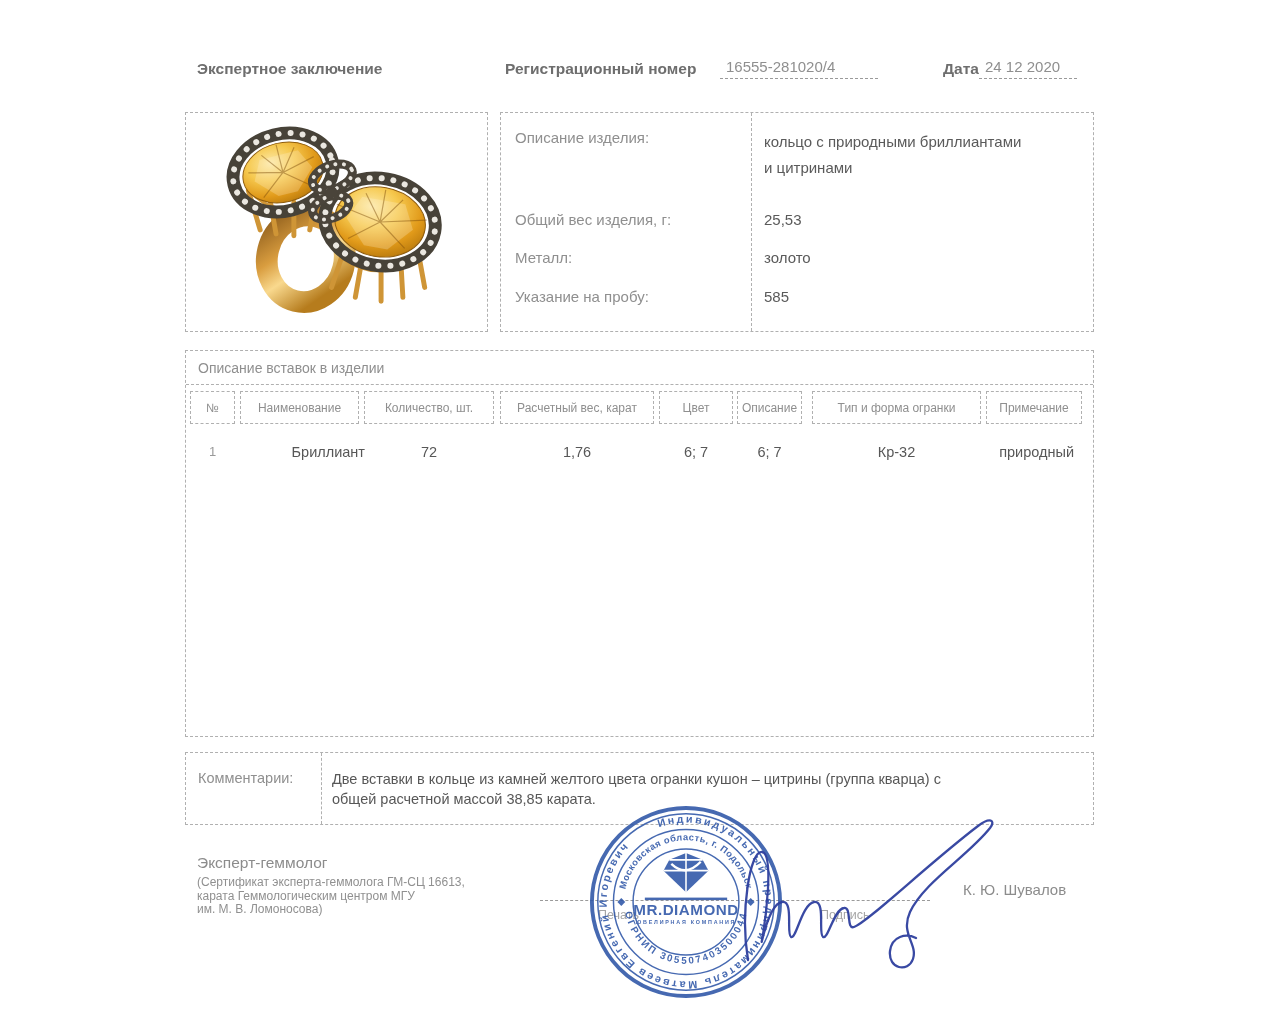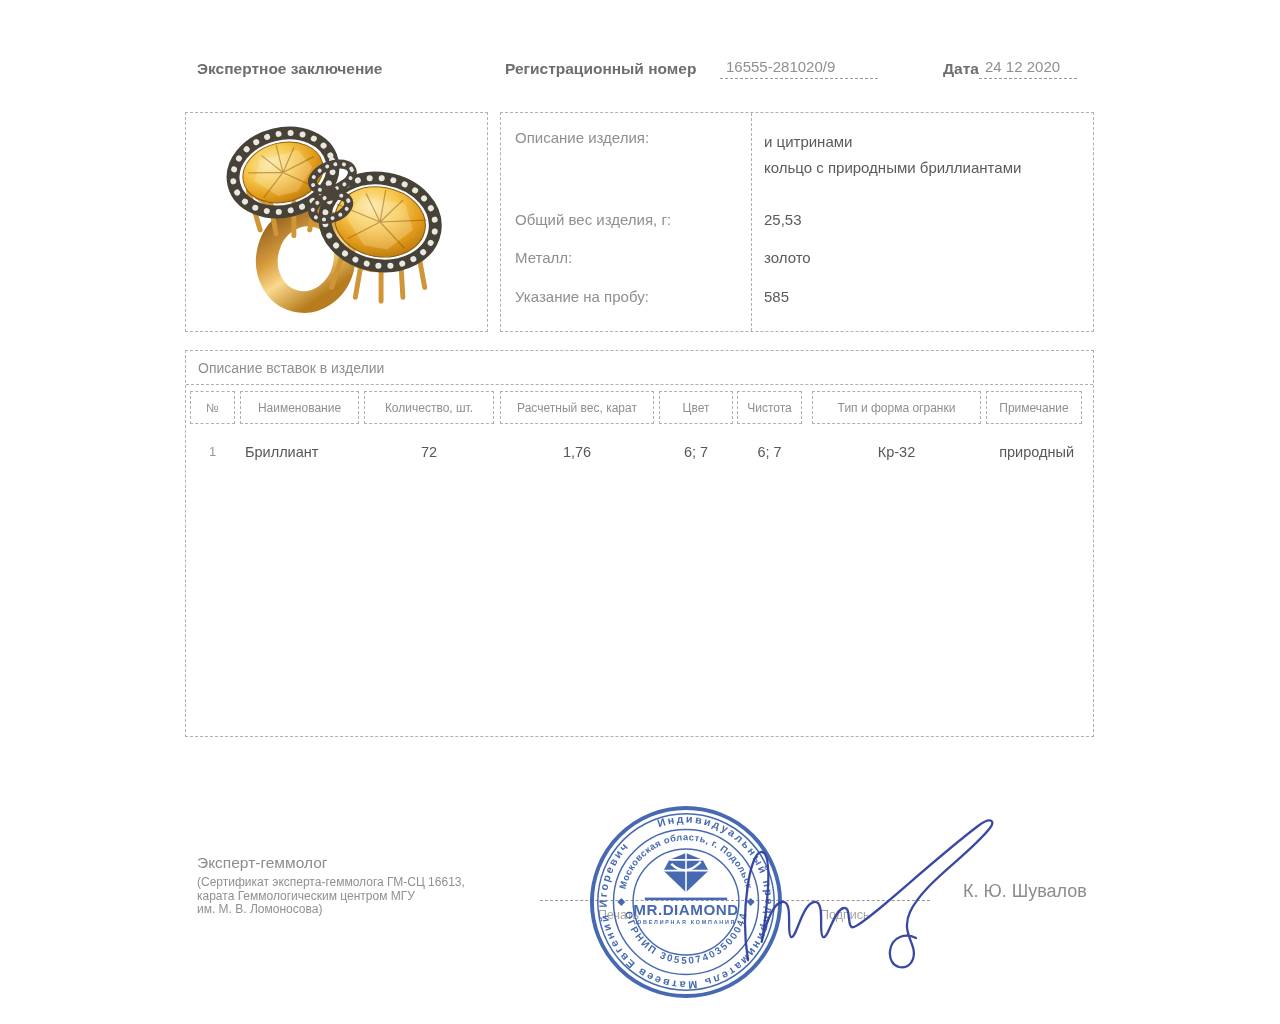--- a/index.html
+++ b/index.html
@@ -20,32 +20,32 @@
          text-align:center;box-sizing:border-box;white-space:nowrap;}
   .c0{left:4px;width:45px;}  .c1{left:54px;width:119px;}
   .c2{left:178px;width:130px;}.c3{left:314px;width:154px;}
   .c4{left:473px;width:74px;} .c5{left:551px;width:65px;}
   .c6{left:626px;width:169px;}.c7{left:800px;width:96px;}
   .comment-label{font-size:14.5px;color:#8f8f8f;}
   .comment-text{font-size:14.5px;color:#575757;line-height:20px;white-space:nowrap;}
   .expert-title{font-size:15.5px;color:#8c8c8c;}
   .cert-line{font-size:12px;color:#909090;line-height:13.5px;white-space:nowrap;}
   .sig-label{font-size:12.5px;color:#a5a5a5;}
-  .name-label{font-size:18px;color:#8c8c8c;white-space:nowrap;}
+  .name-label{font-size:15px;color:#8c8c8c;white-space:nowrap;}
   .dash-line{position:absolute;border-top:1px dashed #9a9a9a;}
   .divider-v{position:absolute;top:0;bottom:0;border-left:1px dashed #b0b0b0;}
 </style>
 </head>
 <body>
 
 <div class="page">
 
   <div class="abs hlabel" style="left:197px;top:60px;">Экспертное заключение</div>
   <div class="abs hlabel" style="left:505px;top:60px;">Регистрационный номер</div>
-  <div class="abs hvalue" style="left:720px;top:58px;min-width:146px;">16555-281020/9</div>
+  <div class="abs hvalue" style="left:720px;top:58px;min-width:146px;">16555-281020/4</div>
   <div class="abs hlabel" style="left:943px;top:60px;">Дата</div>
   <div class="abs hvalue" style="left:979px;top:58px;min-width:86px;">24 12 2020</div>
 
   <div class="dashbox" style="left:185px;top:112px;width:301px;height:218px;">
     <svg width="299" height="216" viewBox="0 0 300 218">
       <defs>
         <linearGradient id="gBand" x1="0" y1="0" x2="1" y2="1">
           <stop offset="0" stop-color="#8a5a1a"></stop>
             <stop offset="0.35" stop-color="#d99d3f"></stop>
           <stop offset="0.55" stop-color="#f9d98e"></stop>
@@ -91,55 +91,63 @@
         <ellipse cx="140" cy="94" rx="19" ry="11" fill="none" stroke="#e8e5de" stroke-width="4" stroke-dasharray="0.1 8.5" stroke-linecap="round"></ellipse>
         <circle cx="146" cy="80" r="6" fill="#4a443a"></circle>
       </g>
     </svg>
   </div>
 
   <div class="dashbox" style="left:500px;top:112px;width:592px;height:218px;">
     <div class="divider-v" style="left:250px;"></div>
     <div class="abs flabel" style="left:14px;top:16px;">Описание изделия:</div>
     <div class="abs fvalue vline" style="left:263px;top:16px;width:320px;">
+      <div>кольцо с природными бриллиантами</div>
       <div>и цитринами</div>
-      <div>кольцо с природными бриллиантами</div>
     </div>
     <div class="abs flabel" style="left:14px;top:98px;">Общий вес изделия, г:</div>
     <div class="abs fvalue" style="left:263px;top:98px;">25,53</div>
     <div class="abs flabel" style="left:14px;top:136px;">Металл:</div>
     <div class="abs fvalue" style="left:263px;top:136px;">золото</div>
     <div class="abs flabel" style="left:14px;top:175px;">Указание на пробу:</div>
     <div class="abs fvalue" style="left:263px;top:175px;">585</div>
   </div>
 
   <div class="dashbox" style="left:185px;top:350px;width:907px;height:385px;">
     <div class="abs" style="left:0;top:0;right:0;height:33px;border-bottom:1px dashed #b0b0b0;">
       <div class="abs tbl-title" style="left:12px;top:9px;">Описание вставок в изделии</div>
     </div>
     <div class="hcell c0">№</div>
     <div class="hcell c1">Наименование</div>
     <div class="hcell c2">Количество, шт.</div>
     <div class="hcell c3">Расчетный вес, карат</div>
     <div class="hcell c4">Цвет</div>
-    <div class="hcell c5">Чистота</div>
+    <div class="hcell c5">Описание</div>
     <div class="hcell c6">Тип и форма огранки</div>
     <div class="hcell c7">Примечание</div>
     <div>
       <div class="dcell c0" style="color:#9a9a9a;font-size:13px;">1</div>
-      <div class="dcell c1" style="text-align:left;padding-left:5px;">Бриллиант</div>
+      <div class="dcell c1" style="text-align:right;padding-left:5px;margin-left:6px;">Бриллиант</div>
       <div class="dcell c2">72</div>
       <div class="dcell c3">1,76</div>
       <div class="dcell c4">6; 7</div>
       <div class="dcell c5">6; 7</div>
       <div class="dcell c6">Кр-32</div>
       <div class="dcell c7" style="text-align:right;padding-right:8px;">природный</div>
     </div>
   </div>
 
+  <div class="dashbox" style="left:185px;top:752px;width:907px;height:71px;">
+    <div class="divider-v" style="left:135px;"></div>
+    <div class="abs comment-label" style="left:12px;top:17px;">Комментарии:</div>
+    <div class="abs comment-text" style="left:146px;top:16px;">
+      <div>Две вставки в кольце из камней желтого цвета огранки кушон – цитрины (группа кварца) с</div>
+      <div>общей расчетной массой 38,85 карата.</div>
+    </div>
+  </div>
 
   <div class="abs expert-title" style="left:197px;top:854px;">Эксперт-геммолог</div>
   <div class="abs" style="left:197px;top:876px;">
     <div class="cert-line">(Сертификат эксперта-геммолога ГМ-СЦ 16613,</div>
     <div class="cert-line">карата Геммологическим центром МГУ</div>
     <div class="cert-line">им. М. В. Ломоносова)</div>
   </div>
 
   <div class="dash-line" style="left:540px;top:900px;width:390px;z-index:1;"></div>
   <div class="abs sig-label" style="left:598px;top:908px;z-index:2;">Печать</div>

